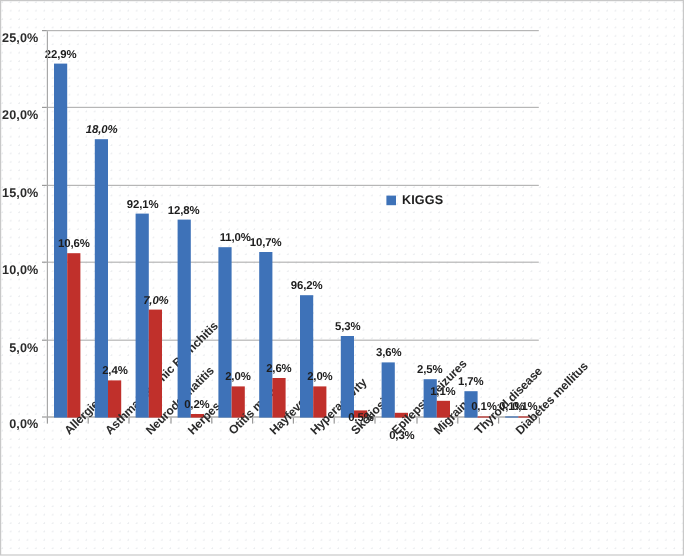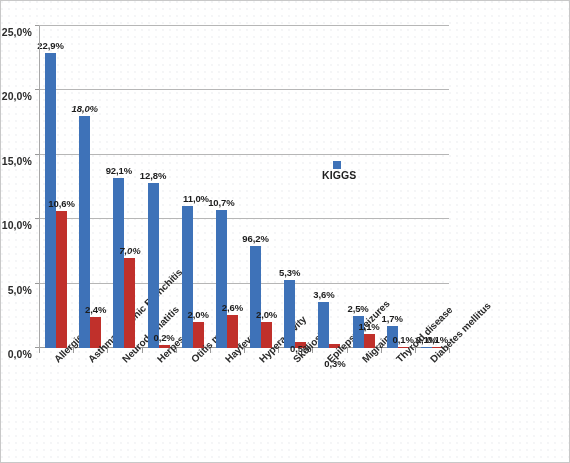--- a/index.html
+++ b/index.html
@@ -95,21 +95,20 @@
     position:absolute;
     left:321px; top:160px;
     font-size:10.5px;
     color:#1d1d1d;
   }
   .legend-row{
     display:flex;
     align-items:center;
     margin-bottom:9px;
     white-space:nowrap;
-    flex-direction:column;
   }
   .swatch{
     width:8px;height:8px;
     margin-right:5px;
     flex:0 0 auto;
   }
   .swatch.kiggs{background:#3e72b8;}
   .swatch.survey{background:#c0302b;}
   .legend-text{font-weight:bold;letter-spacing:.1px;}
 </style>

